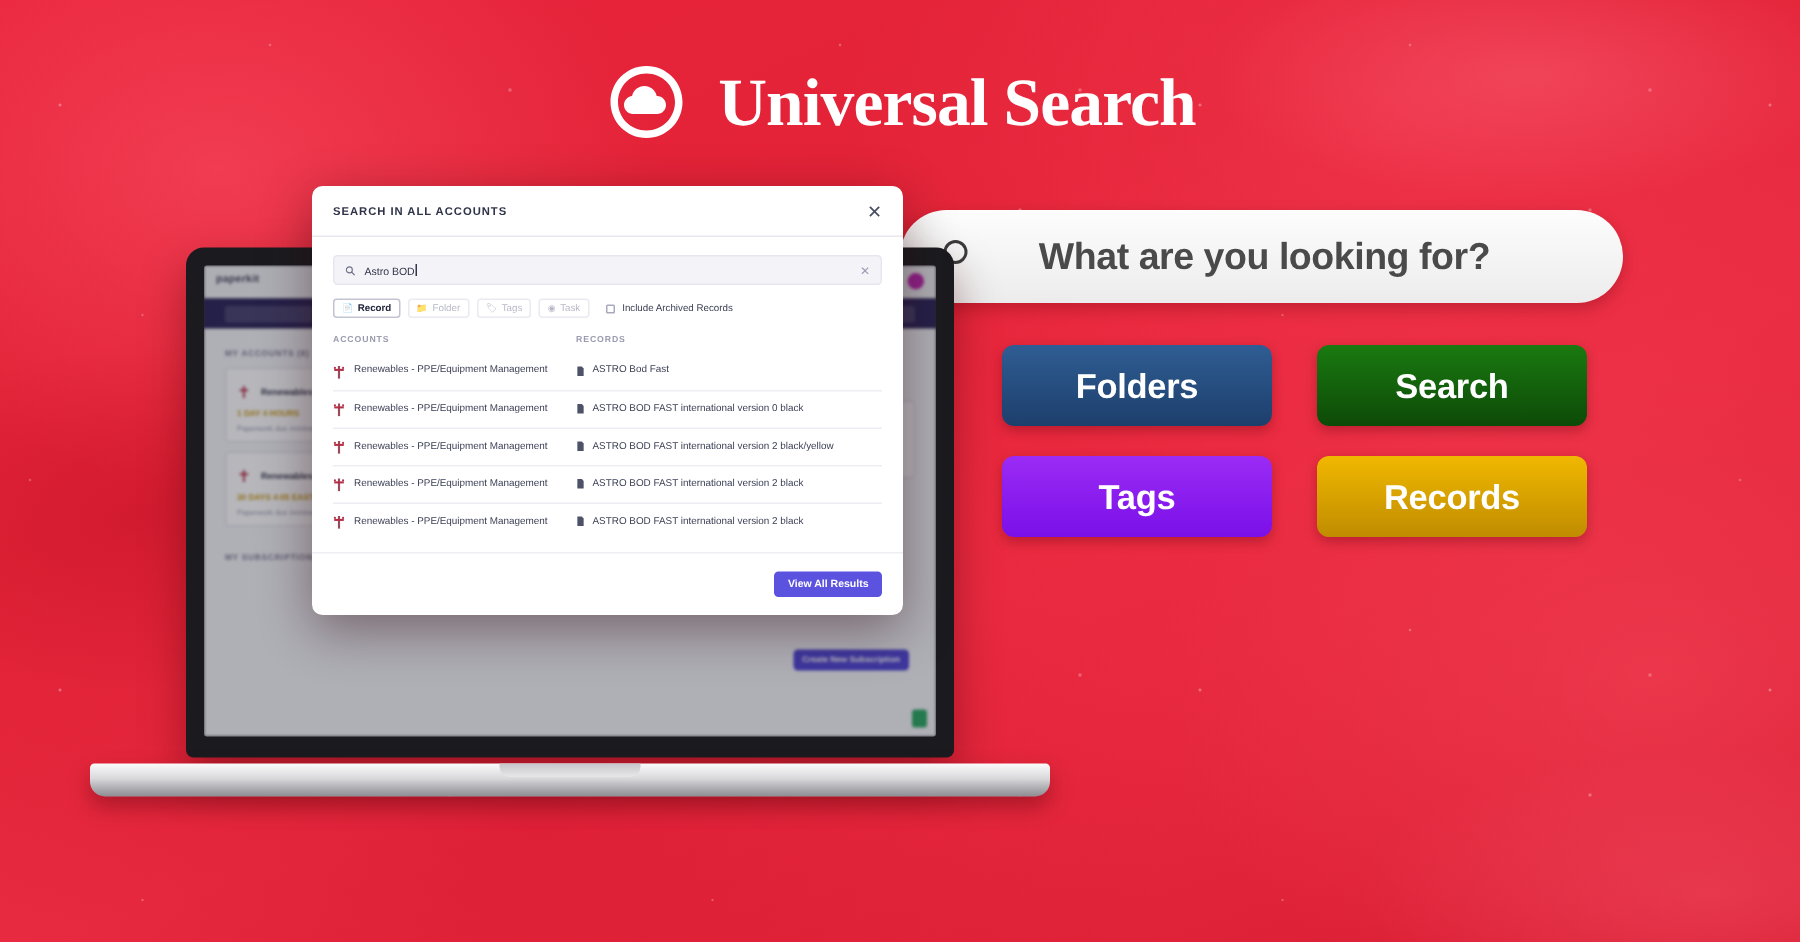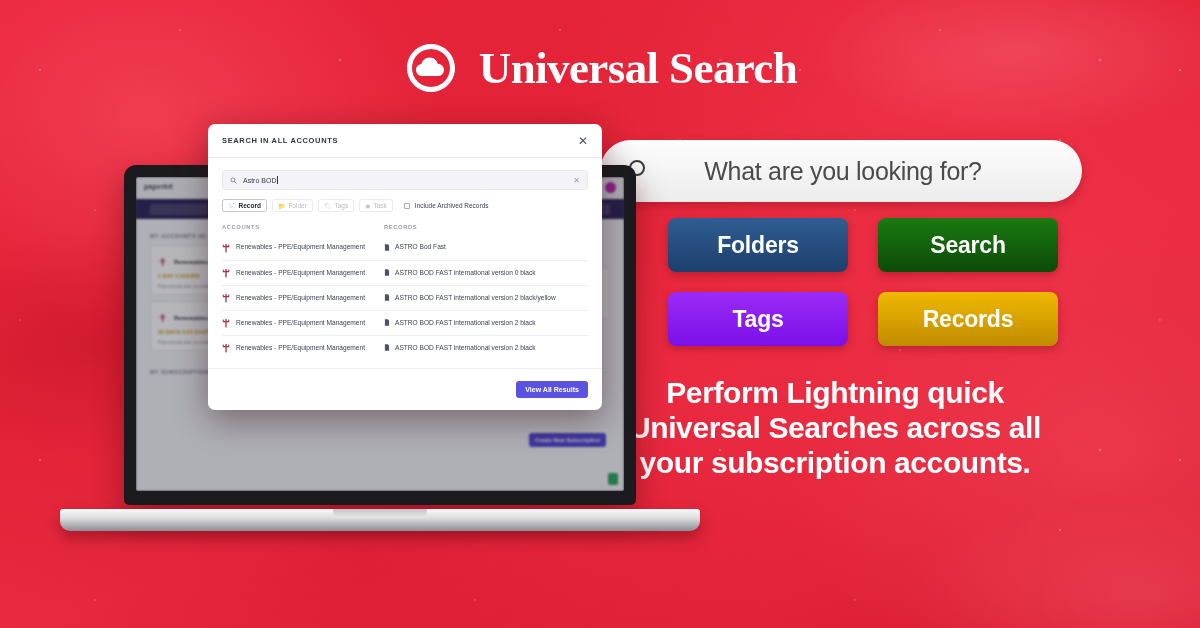--- a/index.html
+++ b/index.html
@@ -85,28 +85,28 @@
     display: flex;
     align-items: center;
     padding: 0 26px;
     position: relative;
   }
   .searchbar .mag { width: 26px; height: 26px; flex: none; }
   .searchbar-text {
     flex: 1;
     text-align: center;
     font-size: 25px;
-    font-weight: normal;
+    font-weight: bold;
     color: #4a4a4a;
     letter-spacing: -0.3px;
     margin-right: 22px;
   }
 
   .cat-grid {
-    margin-top: 16px;
+    margin-top: 28px;
     display: grid;
     grid-template-columns: 180px 180px;
     grid-gap: 20px 30px;
     margin-left: 68px;
   }
   .cat-btn {
     height: 54px;
     border-radius: 8px;
     display: flex;
     align-items: center;
@@ -374,25 +374,20 @@
     <div class="searchbar-text">What are you looking for?</div>
   </div>
 
   <div class="cat-grid">
     <button class="cat-btn cat-folders">Folders</button>
     <button class="cat-btn cat-tasks">Search</button>
     <button class="cat-btn cat-tags">Tags</button>
     <button class="cat-btn cat-records">Records</button>
   </div>
 
-  <div class="tagline">
-    <div>Perform Lightning quick</div>
-    <div>Universal Searches across all</div>
-    <div>your subscription accounts.</div>
-  </div>
 </div>
 
 <div class="laptop">
   <div class="laptop-lid">
     <div class="laptop-screen">
 
       <div class="app-bg">
         <div class="app-sidebar-head"></div>
         <div class="app-brand">paperkit</div>
         <div class="app-topright" style="right:48px; top:8px;">What's New</div>

